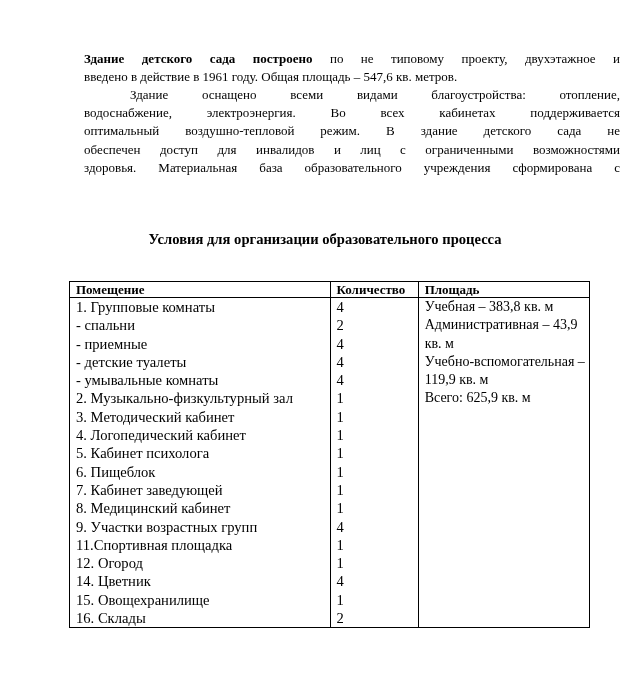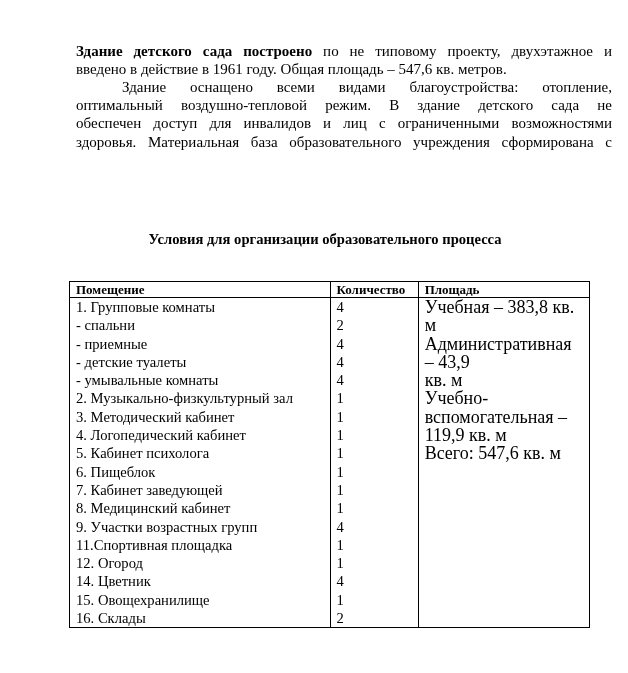--- a/index.html
+++ b/index.html
@@ -12,24 +12,24 @@
       height: 673px;
       position: relative;
       overflow: hidden;
       font-family: "Liberation Serif", serif;
       color: #000;
     }
     .para {
       position: absolute;
       left: 76px;
       width: 536px;
-      font-size: 15px;
+      font-size: 13px;
       line-height: 18.2px;
       text-align: justify;
-      margin: 0;
+      margin: 8px;
     }
     .p1 { top: 42px; }
     .p2 { top: 78px; }
     .p1 .line, .p2 .line {
       display: block;
       text-align: justify;
       text-align-last: justify;
       white-space: nowrap;
     }
     .p1 .line.last, .p2 .line.last {
@@ -82,34 +82,35 @@
       padding-top: 1px;
       padding-bottom: 1px;
     }
     .cell-line {
       display: block;
       line-height: 18.3px;
       white-space: nowrap;
     }
     .area-line {
       display: block;
-      font-size: 18px;
+      font-size: 14px;
       line-height: 18.3px;
     }
   </style>
 </head>
 <body>
 
 <div class="para p1">
   <span class="line"><b>Здание детского сада  построено</b><span> по не типовому проекту, двухэтажное  и</span></span>
   <span class="line last">введено в действие в 1961 году. Общая площадь – 547,6 кв. метров.</span>
 </div>
 
 <div class="para p2">
   <span class="line indent">Здание оснащено всеми видами благоустройства: отопление,</span>
+  <span class="line">водоснабжение, электроэнергия. Во всех кабинетах поддерживается</span>
   <span class="line">оптимальный воздушно-тепловой режим. В  здание детского сада не</span>
   <span class="line">обеспечен доступ для инвалидов и лиц с ограниченными возможностями</span>
   <span class="line">здоровья. Материальная база образовательного учреждения сформирована с</span>
 </div>
 
 <h2 class="title">Условия для организации образовательного процесса</h2>
 
 <table class="rooms">
   <thead>
     <tr>
@@ -159,17 +160,17 @@
           <span class="cell-line">4</span>
           <span class="cell-line">1</span>
           <span class="cell-line">2</span>
         </td>
       <td class="list-cell" id="area-cell">
           <span class="area-line">Учебная – 383,8 кв. м</span>
           <span class="area-line">Административная  – 43,9</span>
           <span class="area-line">кв. м</span>
           <span class="area-line">Учебно-вспомогательная –</span>
           <span class="area-line">119,9 кв. м</span>
-          <span class="area-line">Всего: 547,6 кв. м</span>
+          <span class="area-line">Всего: 625,9 кв. м</span>
         </td>
     </tr>
   </tbody>
 </table>
 
 </body></html>

